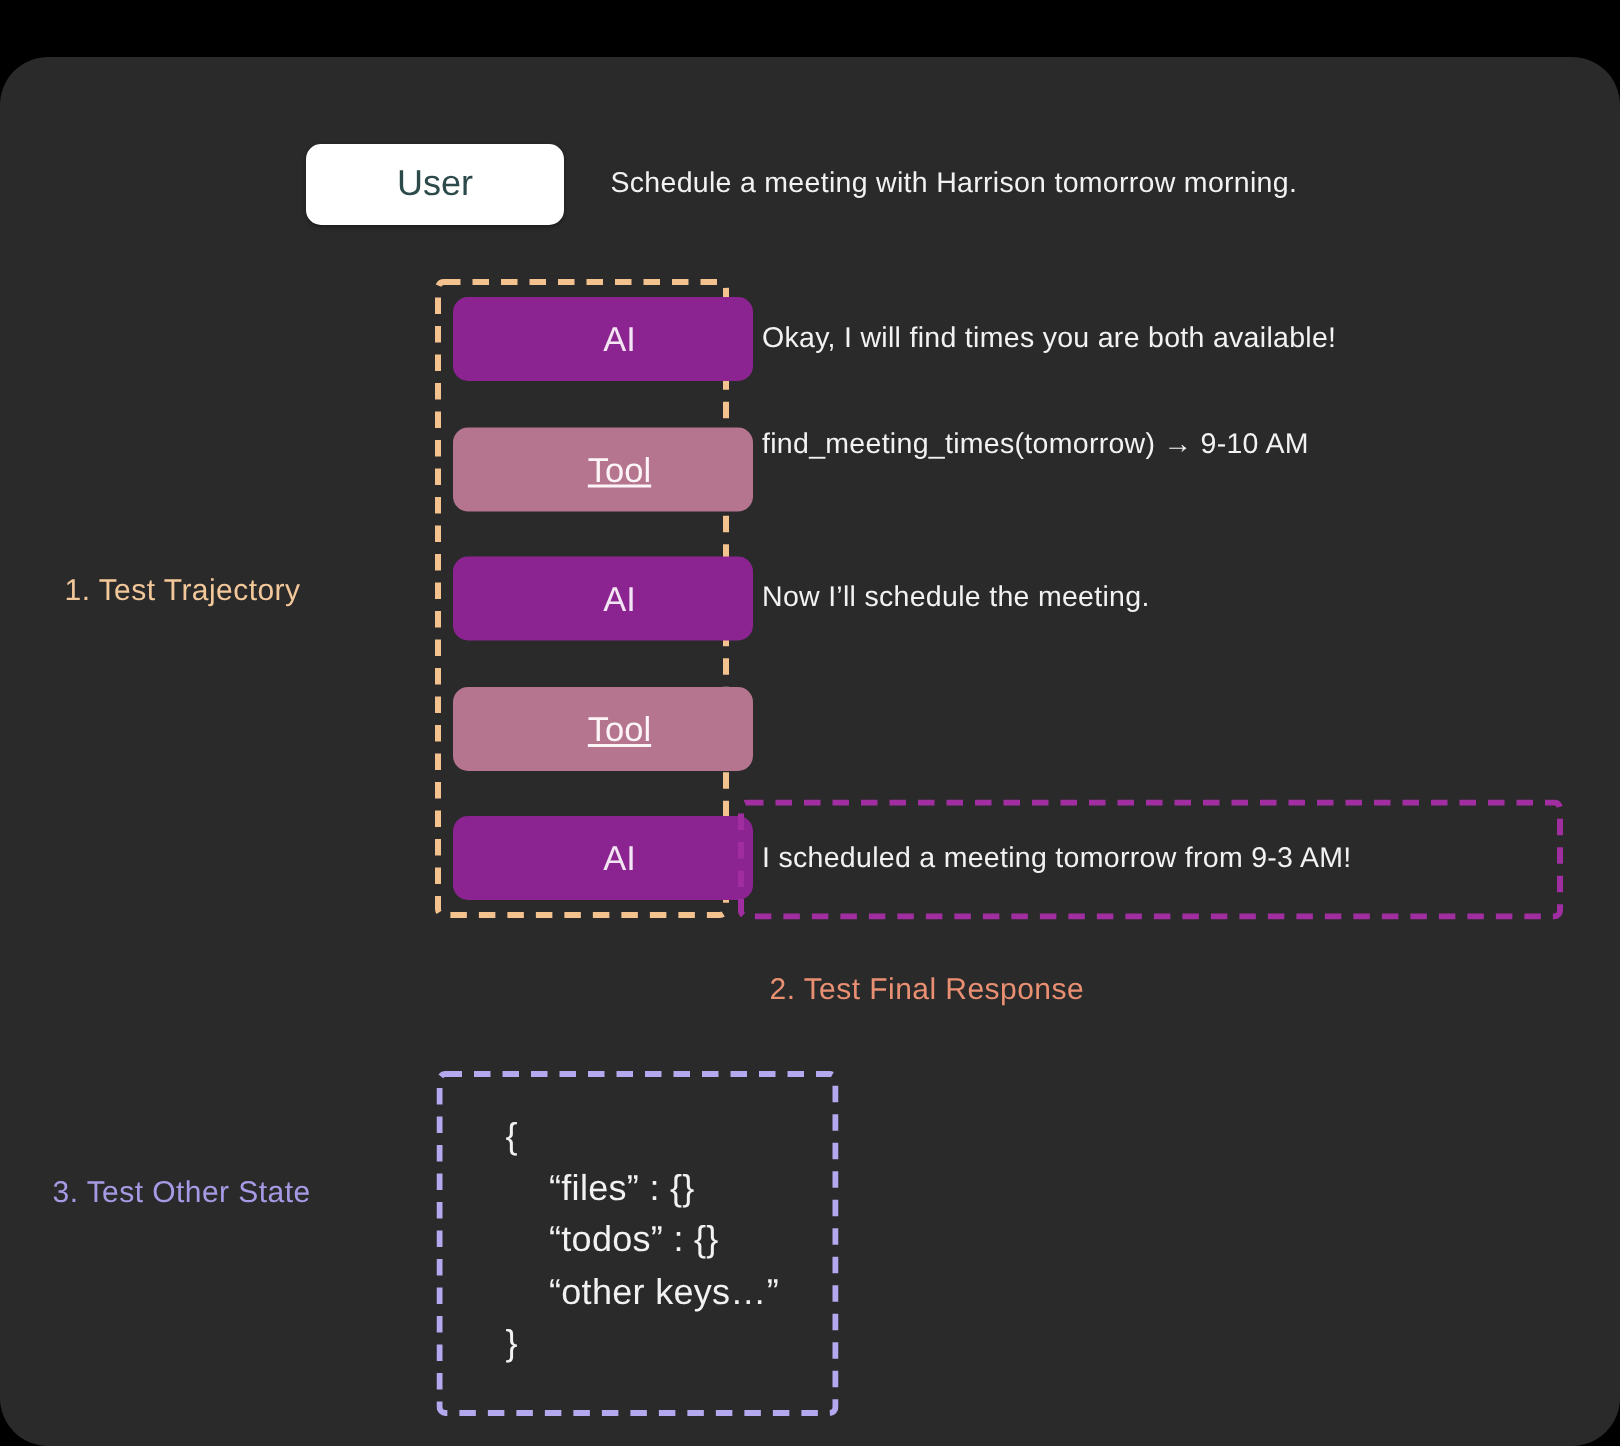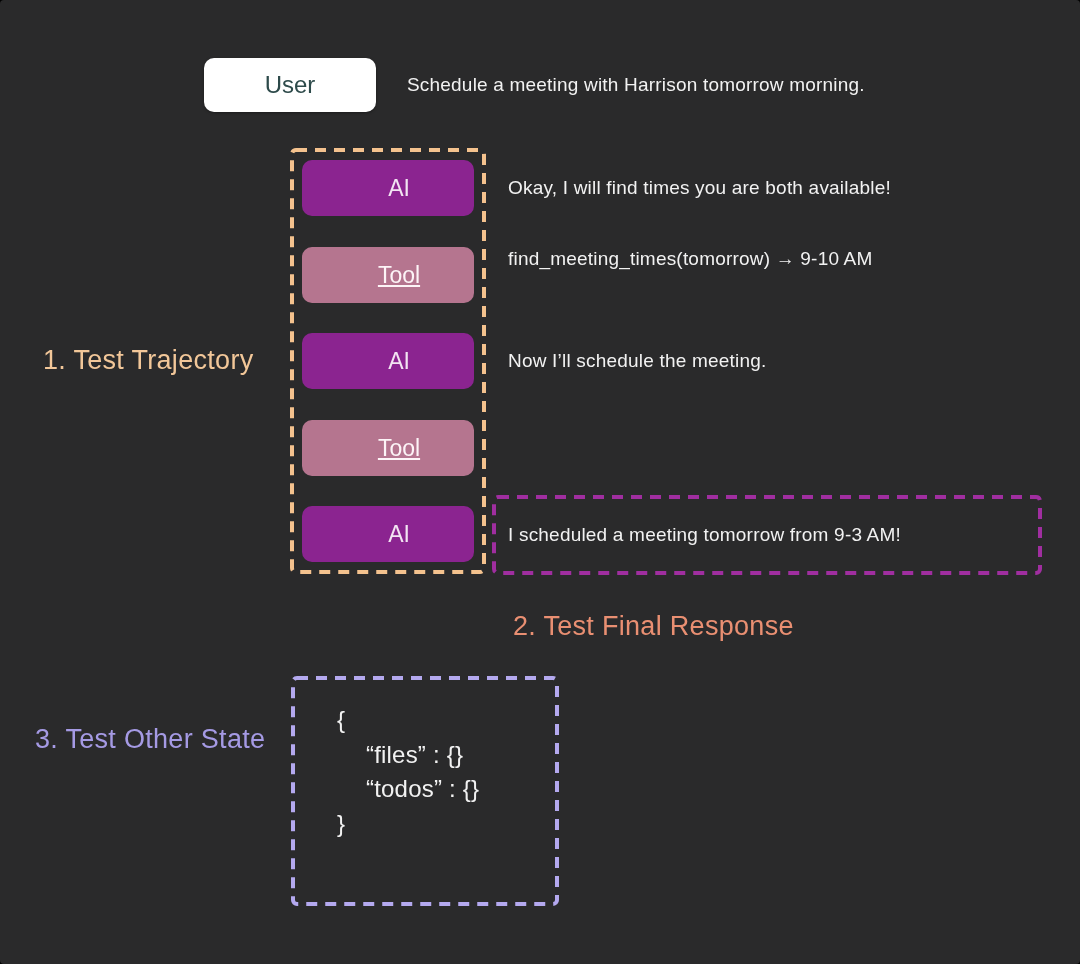--- a/index.html
+++ b/index.html
@@ -8,22 +8,23 @@
     position: relative;
     width: 1080px;
     height: 964px;
     background: #000;
     overflow: hidden;
   }
   .canvas {
     position: absolute;
     inset: 0;
     background: var(--background, #2a2a2b);
-    border-radius: 4px;
+    border-radius: 32px;
     font-family: "Liberation Sans", "DejaVu Sans", sans-serif;
+    margin-top: 38px;
   }
   .msg {
     color: var(--text, #f2f2f2);
     font-size: 19px;
     letter-spacing: 0.2px;
     white-space: nowrap;
   }
   .user-badge {
     position: absolute;
     left: 204px; top: 58px;
@@ -36,21 +37,21 @@
     box-shadow: 0 1px 3px rgba(0,0,0,0.35);
   }
   .user-msg {
     position: absolute;
     left: 407px; top: 58px; height: 54px;
     display: flex; align-items: center;
   }
   .badge {
     position: absolute;
     left: 302px;
-    width: 172px; height: 56px;
+    width: 200px; height: 56px;
     border-radius: 10px;
     display: flex; align-items: center; justify-content: center;
     font-size: 23px;
     padding-left: 22px;
   }
   .badge.ai   { background: var(--ai-badge, #8b2490);  color: var(--ai-badge-text, #f2e4f2); }
   .badge.tool { background: var(--tool-badge, #b5758f); color: var(--tool-badge-text, #fdf4f7); text-decoration: underline; }
   .row-msg {
     position: absolute;
     left: 508px; height: 56px;
@@ -59,27 +60,27 @@
   .dashed-svg { position: absolute; }
   .final-msg {
     position: absolute;
     left: 494px; top: 497px;
     width: 546px; height: 76px;
     display: flex; align-items: center;
     padding-left: 14px;
   }
   .label {
     position: absolute;
-    font-size: 27px;
+    font-size: 20px;
     letter-spacing: 0.3px;
     white-space: nowrap;
   }
   .label-1 { left: 43px;  top: 345px; color: var(--trajectory-label, #f2c799); }
   .label-2 { left: 513px; top: 611px; color: var(--final-label, #e98f72); }
-  .label-3 { left: 35px;  top: 724px; color: var(--state-label, #a59ae4); }
+  .label-3 { left: 35px;  top: 746px; color: var(--state-label, #a59ae4); }
   .state-code {
     position: absolute;
     left: 337px; top: 703px;
     color: var(--text, #f2f2f2);
     font-size: 24px;
     letter-spacing: 0.2px;
   }
   .code-line { line-height: 34.5px; white-space: pre; }
   .code-line.indent { padding-left: 29px; }
 </style>
@@ -128,17 +129,18 @@
     <div class="label label-3">3. Test Other State</div>
 
     <svg class="dashed-svg" style="left:291px; top:676px;" width="268" height="230">
       <rect x="2" y="2" width="264" height="226" rx="4" fill="none" style="stroke: var(--state-border, #b4a9ef);" stroke-width="4" stroke-dasharray="11 8"></rect>
     </svg>
 
     <div class="state-code">
       <div class="code-line">{</div>
       <div class="code-line indent">“files” : {}</div>
       <div class="code-line indent">“todos” : {}</div>
+      <div class="code-line indent">“other keys…”</div>
       <div class="code-line">}</div>
     </div>
 
   </div>
 </div>
 
 </body></html>

